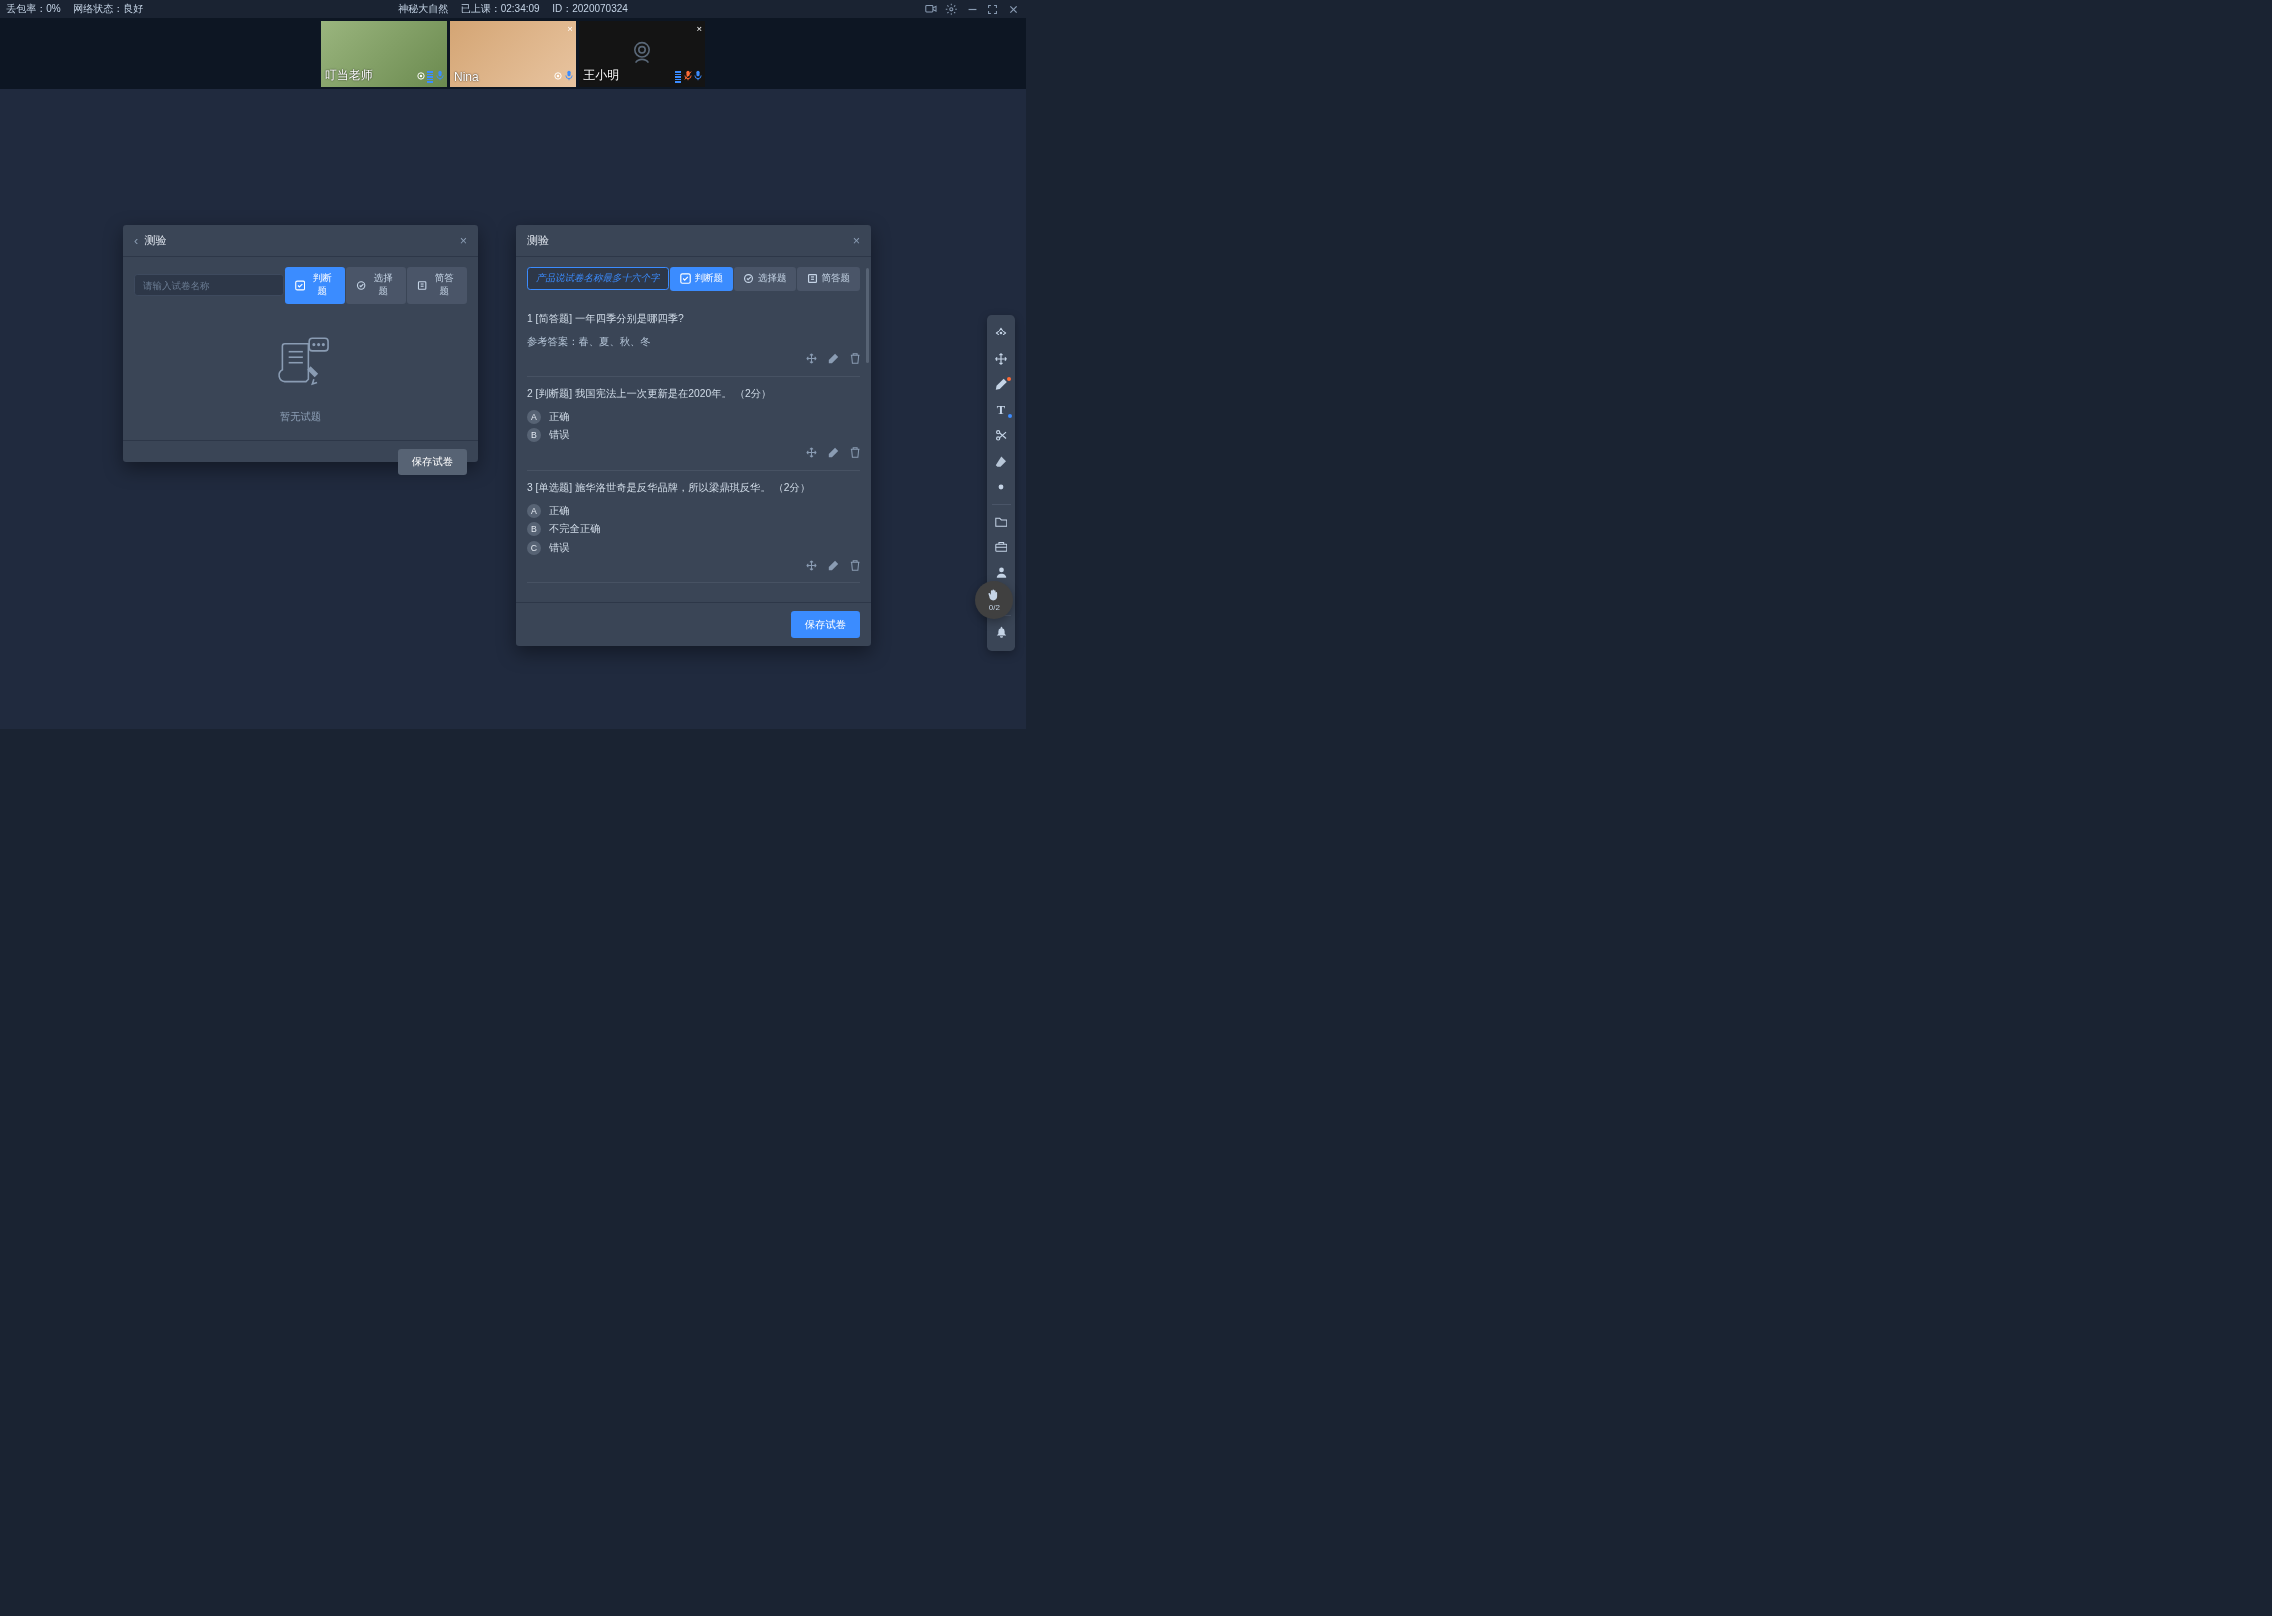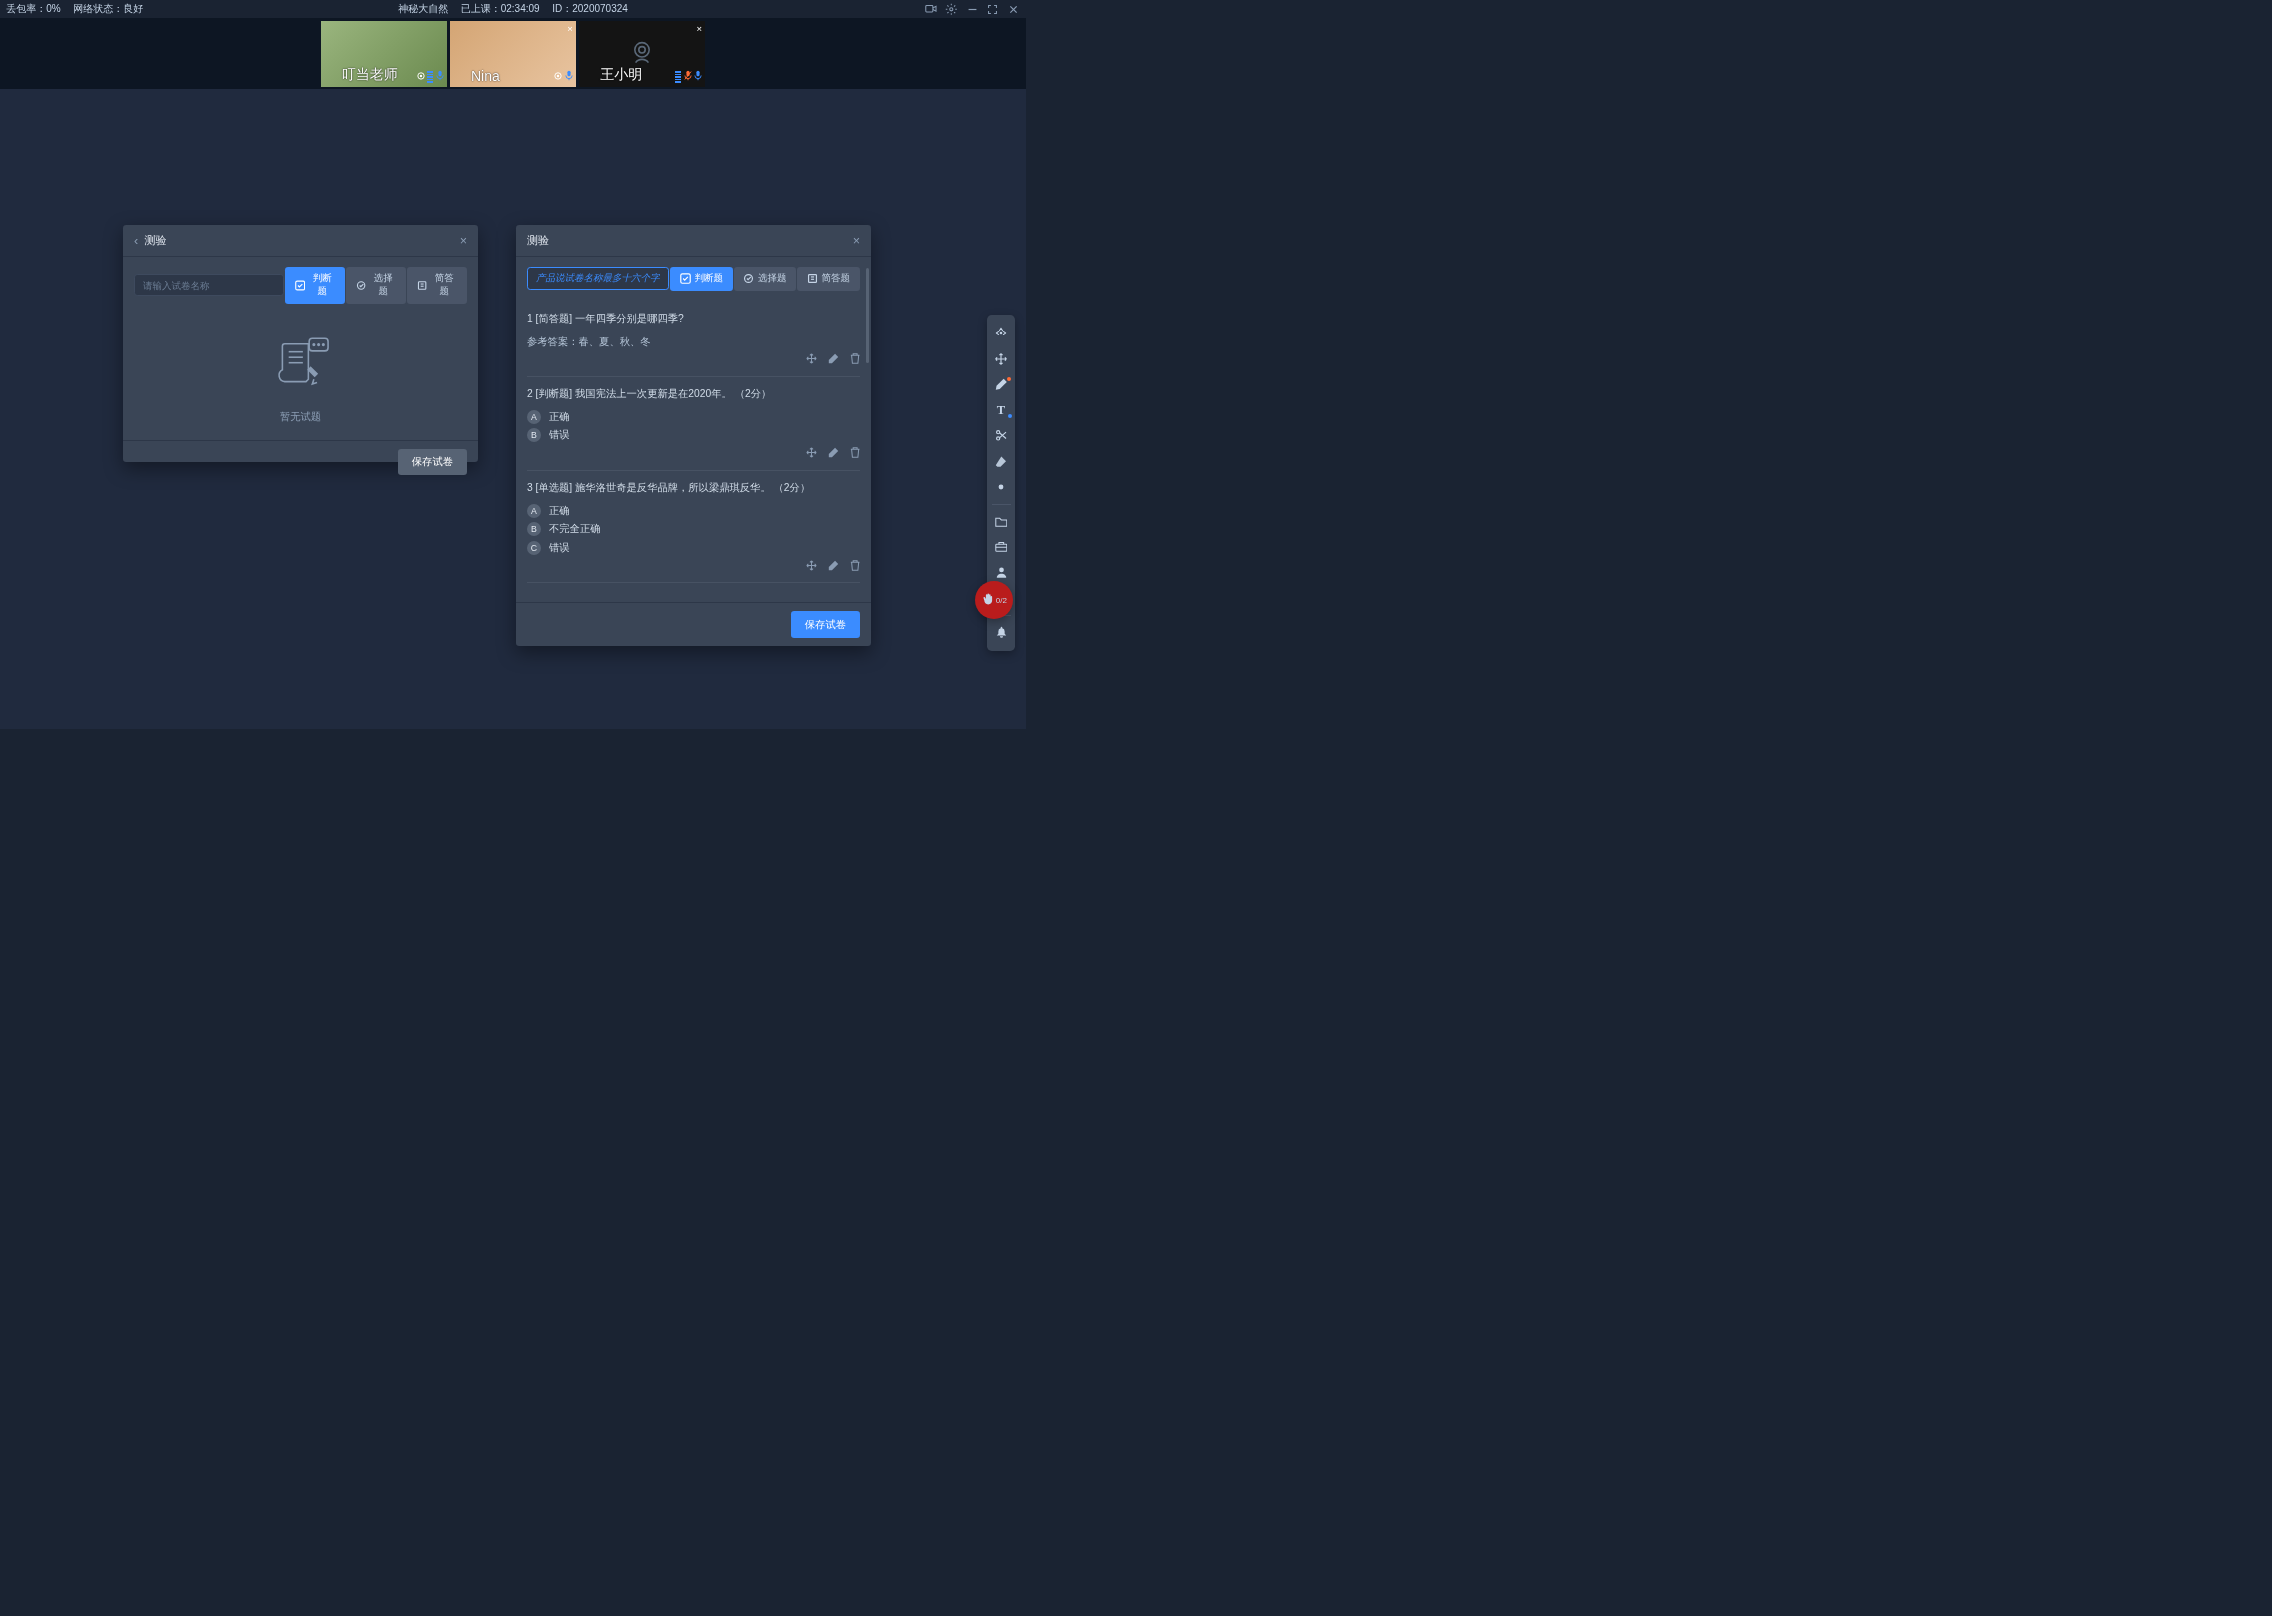--- a/index.html
+++ b/index.html
@@ -10,21 +10,21 @@
 .top-bar .left { display: flex; gap: 12.6px; }
 .top-bar .center { position: absolute; left: 50%; transform: translateX(-50%); display: flex; gap: 12.6px; }
 .top-bar .right { margin-left: auto; display: flex; gap: 8px; align-items: center; }
 .top-bar .icon-btn { width: 12.6px; height: 12.6px; display: flex; align-items: center; justify-content: center; cursor: pointer; color: #8a9cb3; }
 
 
 .video-strip { height: 71px; background: #0d1623; display: flex; justify-content: center; gap: 3.2px; padding: 3.2px 0; }
 .video-tile { width: 126px; height: 66px; background: #2a3a4e; position: relative; display: flex; align-items: center; justify-content: center; }
 .video-tile.dark { background: #141414; }
 .video-tile .close-x { position: absolute; top: 1.6px; right: 3.2px; color: #fff; font-size: 9.5px; cursor: pointer; }
-.video-tile .name-label { position: absolute; left: 21px; bottom: 3.2px; color: #fff; font-size: 14px; text-shadow: 0 0 1.6px #000; }
+.video-tile .name-label { position: absolute; left: 4px; bottom: 3.2px; color: #fff; font-size: 12px; text-shadow: 0 0 1.6px #000; }
 .video-tile .mic-area { position: absolute; right: 3.2px; bottom: 3.2px; display: flex; gap: 2.4px; align-items: center; }
 .vol-bars { display: flex; flex-direction: column-reverse; gap: 0.8px; }
 .vol-bars span { width: 6.3px; height: 1.6px; background: #3b8cff; display: block; }
 .person-photo { width: 100%; height: 100%; object-fit: cover; background: linear-gradient(135deg,#8a9cb3,#5a7a9e); }
 
 
 .canvas-area { position: absolute; top: 89px; left: 0; right: 0; bottom: 0; background: #202a3e; }
 
 
 .panel { position: absolute; background: #3a4556; border-radius: 3.2px; box-shadow: 0 6.3px 19px rgba(0,0,0,0.4); display: flex; flex-direction: column; }
@@ -61,21 +61,21 @@
 .q-actions .act { color: #8a9cb3; cursor: pointer; font-size: 11px; }
 
 
 .right-toolbar { position: absolute; right: 11px; top: 226px; width: 28px; background: #3a4556; border-radius: 4.7px; padding: 6.3px 0; display: flex; flex-direction: column; align-items: center; gap: 1.6px; box-shadow: 0 3.2px 9.5px rgba(0,0,0,0.3); }
 .right-toolbar .tool { width: 28px; height: 24px; display: flex; align-items: center; justify-content: center; cursor: pointer; color: #c5d4e6; position: relative; }
 .right-toolbar .tool .dot { position: absolute; width: 4px; height: 4px; background: #ff6b35; border-radius: 50%; right: 4px; top: 4.7px; }
 .right-toolbar .tool .dot.blue { background: #3b8cff; right: 3.2px; bottom: 4px; top: auto; }
 .right-toolbar .divider { width: 19px; height: 0.8px; background: #4a5568; margin: 3.2px 0; }
 
 
-.hand-badge { position: absolute; right: 12.6px; bottom: 110px; width: 38px; height: 38px; border-radius: 50%; background: #b91c1c; display: flex; flex-direction: row; align-items: center; justify-content: center; color: #c5d4e6; font-size: 8px; cursor: pointer; box-shadow: 0 3.2px 9.5px rgba(0,0,0,0.3); }
+.hand-badge { position: absolute; right: 12.6px; bottom: 110px; width: 38px; height: 38px; border-radius: 50%; background: #404040; display: flex; flex-direction: column; align-items: center; justify-content: center; color: #c5d4e6; font-size: 8px; cursor: pointer; box-shadow: 0 3.2px 9.5px rgba(0,0,0,0.3); }
 .hand-badge svg { margin-bottom: 1.6px; }
 .scrollbar-thumb { position: absolute; right: 1.6px; top: 43px; width: 3.2px; height: 95px; background: #576374; border-radius: 1.6px; }
 </style>
 </head>
 <body>
 
 <div class="top-bar">
   <div class="left">
     <span><span>丢包率：</span><span>0%</span></span>
     <span><span>网络状态：</span><span>良好</span></span>

